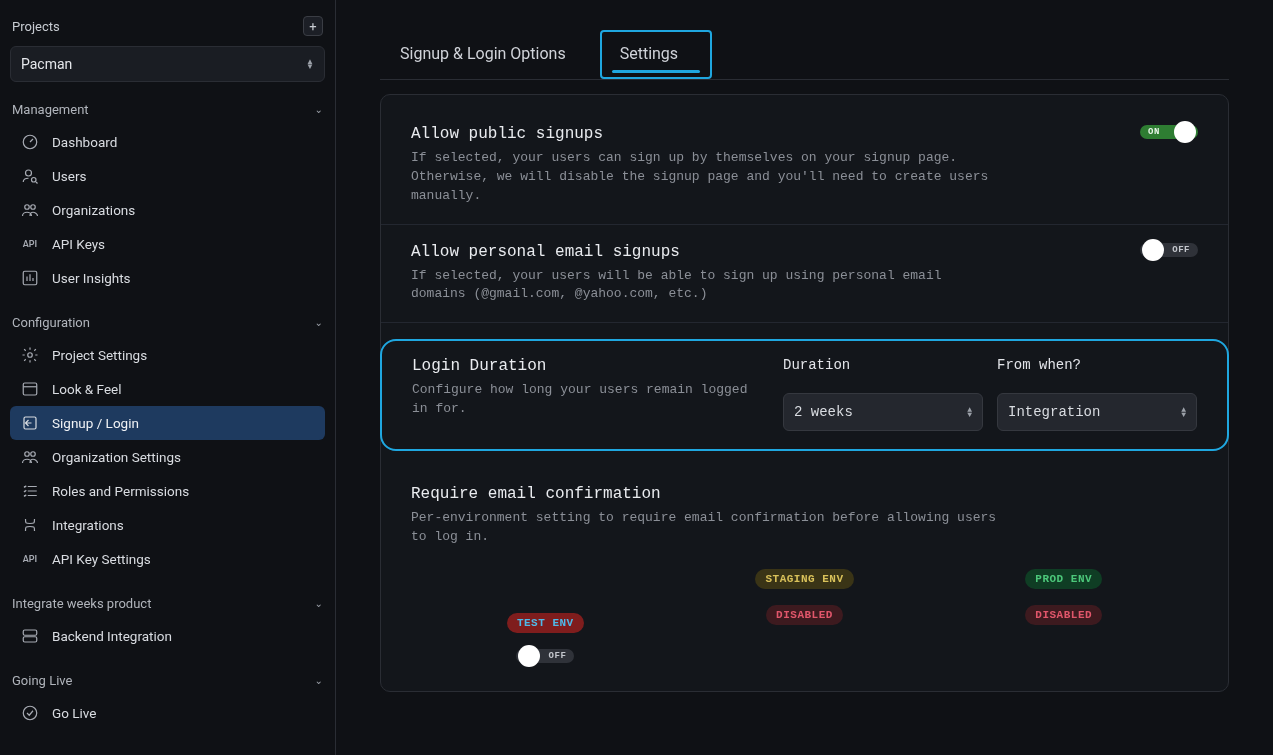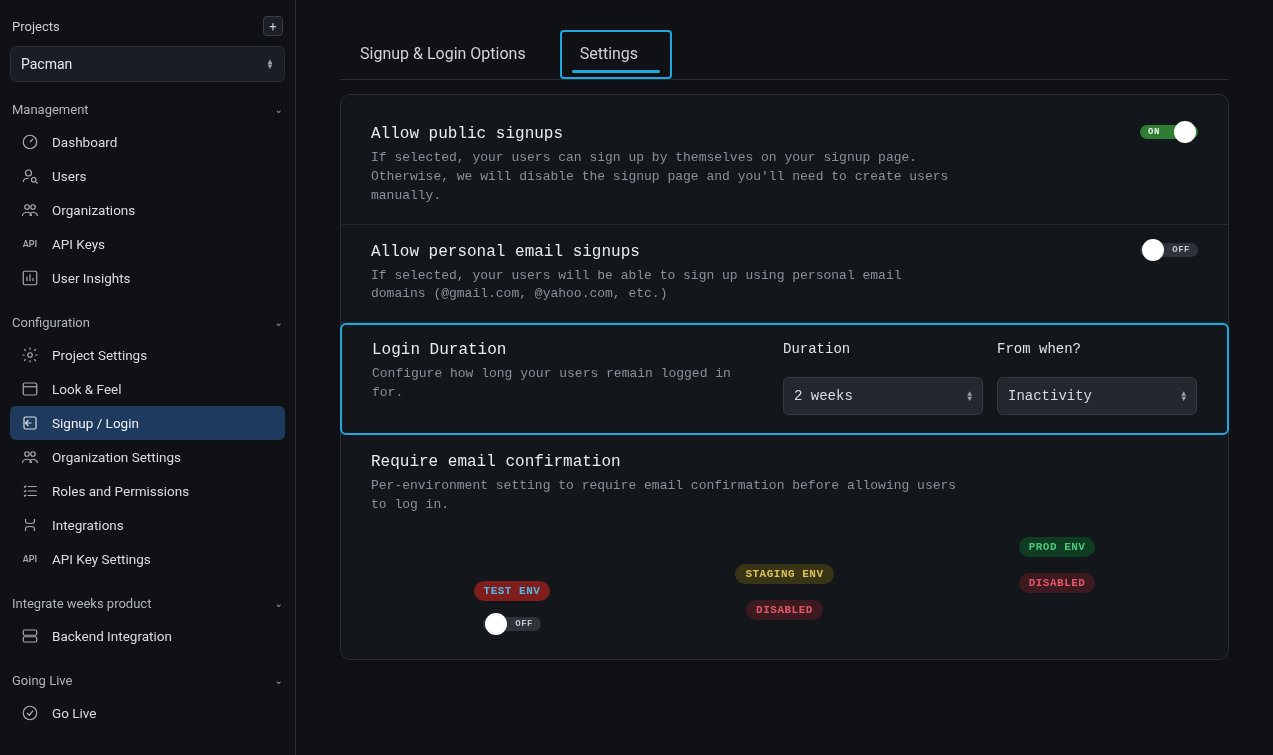--- a/index.html
+++ b/index.html
@@ -8,21 +8,21 @@
   background: #0f1115;
   color: #e5e7eb;
   width: 1273px;
   height: 755px;
   overflow: hidden;
   display: flex;
 }
 
 
 .sidebar {
-  width: 296px;
+  width: 336px;
   height: 100%;
   background: #0f1115;
   border-right: 1px solid #2a2d34;
   padding: 10px 10px 10px 10px;
   overflow-y: auto;
 }
 .projects-header {
   display: flex;
   justify-content: space-between;
   align-items: center;
@@ -188,22 +188,22 @@
 .toggle.off .knob { margin-right: auto; margin-left: 2px; }
 .knob {
   width: 22px; height: 22px;
   background: #fff;
   border-radius: 50%;
 }
 
 
 .highlight-row {
   border: 2px solid #1fa7e0;
-  border-radius: 6px;
-  margin: 0 -1px;
+  border-radius: 16px;
+  margin: 16px -1px;
   padding: 16px 30px 18px 30px;
   display: flex;
   justify-content: space-between;
   align-items: flex-start;
   gap: 20px;
 }
 .dur-fields {
   display: flex;
   gap: 14px;
 }
@@ -232,21 +232,21 @@
 }
 .env-col { display: flex; flex-direction: column; align-items: center; gap: 16px; }
 .badge {
   font-size: 11px;
   font-weight: 700;
   letter-spacing: 0.5px;
   padding: 4px 10px;
   border-radius: 10px;
 }
 .badge.test { background: #7f1d1d; color: #4fb9e8; margin-top: 44px; }
-.badge.staging { background: #3a3416; color: #d9c15a; margin-top: 27px; }
+.badge.staging { background: #3a3416; color: #d9c15a; }
 .badge.prod { background: #0f3d24; color: #4cc77a; }
 .badge.disabled { background: #3d1a1f; color: #e0566b; }
 
 svg { stroke: currentColor; fill: none; stroke-width: 1.6; }
 </style>
 </head>
 <body>
 
 <aside class="sidebar">
   <div class="projects-header">
@@ -446,21 +446,21 @@
             <span>2 weeks</span>
             <span class="updown">
                 <span>▲</span>
                 <span>▼</span>
               </span>
           </div>
         </div>
         <div class="field-group">
           <div class="field-label">From when?</div>
           <div class="select-box">
-            <span>Inactivity</span>
+            <span>Integration</span>
             <span class="updown">
                 <span>▲</span>
                 <span>▼</span>
               </span>
           </div>
         </div>
       </div>
     </div>
 
     <div style="padding:18px 30px 0 30px;">

